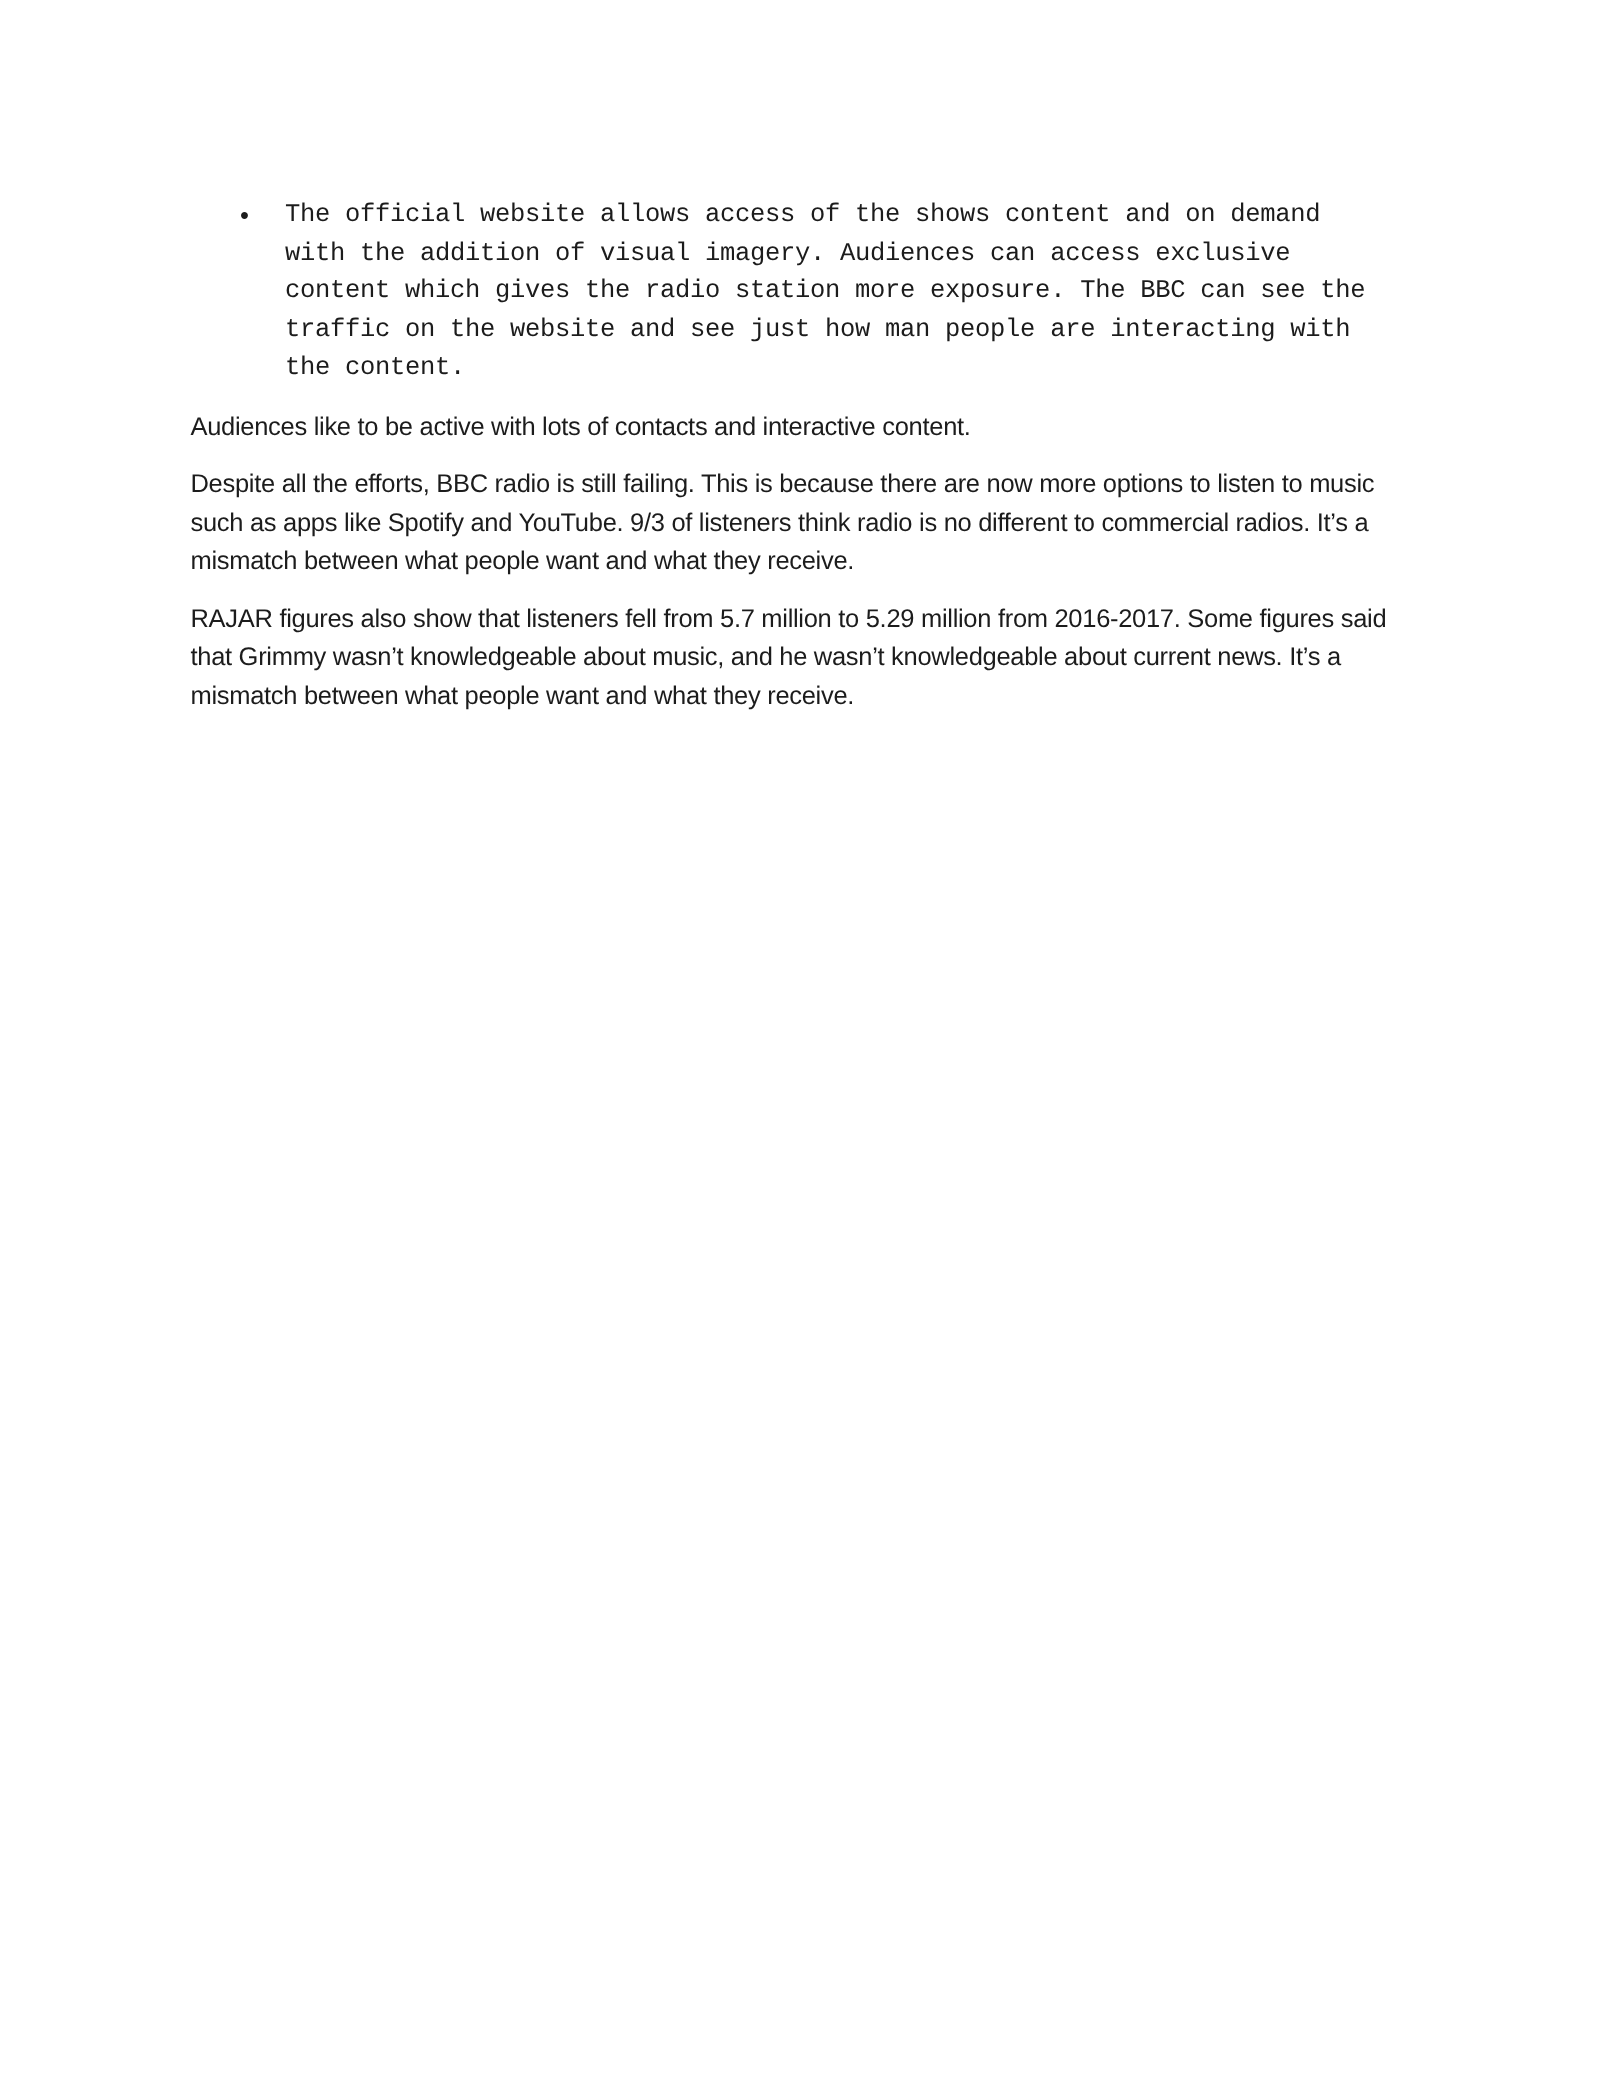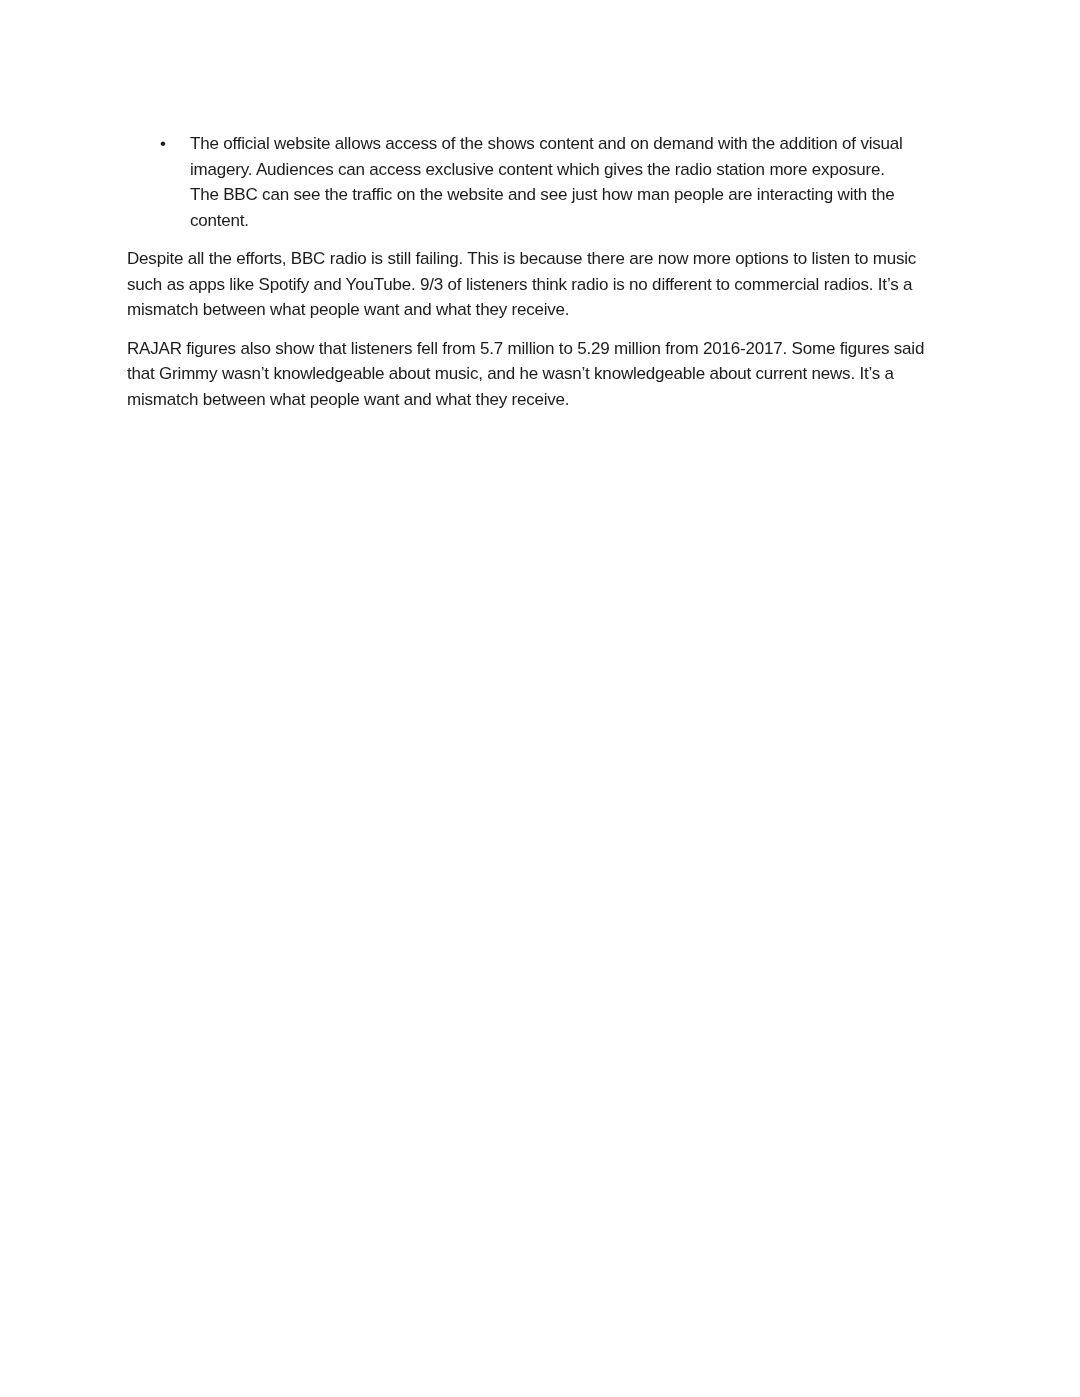--- a/index.html
+++ b/index.html
@@ -36,37 +36,39 @@
     align-items: flex-start;
   }
   .bullet-marker {
     flex: 0 0 30px;
     margin-left: 33px;
     font-size: 17px;
   }
   .bullet-text {
     flex: 1 1 auto;
     max-width: 726px;
+    font-family: Liberation Mono, monospace;
   }
   p.body-paragraph {
     margin: 0 0 13px 0;
   }
 </style>
 </head>
 <body>
 
 <div class="page">
   <div class="content">
 
     <ul class="bullet-list">
       <li>
         <span class="bullet-marker">•</span>
         <span class="bullet-text">The official website allows access of the shows content and on demand with the addition of visual imagery. Audiences can access exclusive content which gives the radio station more exposure. The BBC can see the traffic on the website and see just how man people are interacting with the content.</span>
       </li>
     </ul>
 
+    <p class="body-paragraph">Audiences like to be active with lots of contacts and interactive content.</p>
 
     <p class="body-paragraph">Despite all the efforts, BBC radio is still failing. This is because there are now more options to listen to music such as apps like Spotify and YouTube. 9/3 of listeners think radio is no different to commercial radios. It’s a mismatch between what people want and what they receive.</p>
 
     <p class="body-paragraph">RAJAR figures also show that listeners fell from 5.7 million to 5.29 million from 2016-2017. Some figures said that Grimmy wasn’t knowledgeable about music, and he wasn’t knowledgeable about current news. It’s a mismatch between what people want and what they receive.</p>
 
   </div>
 </div>
 
 </body></html>

